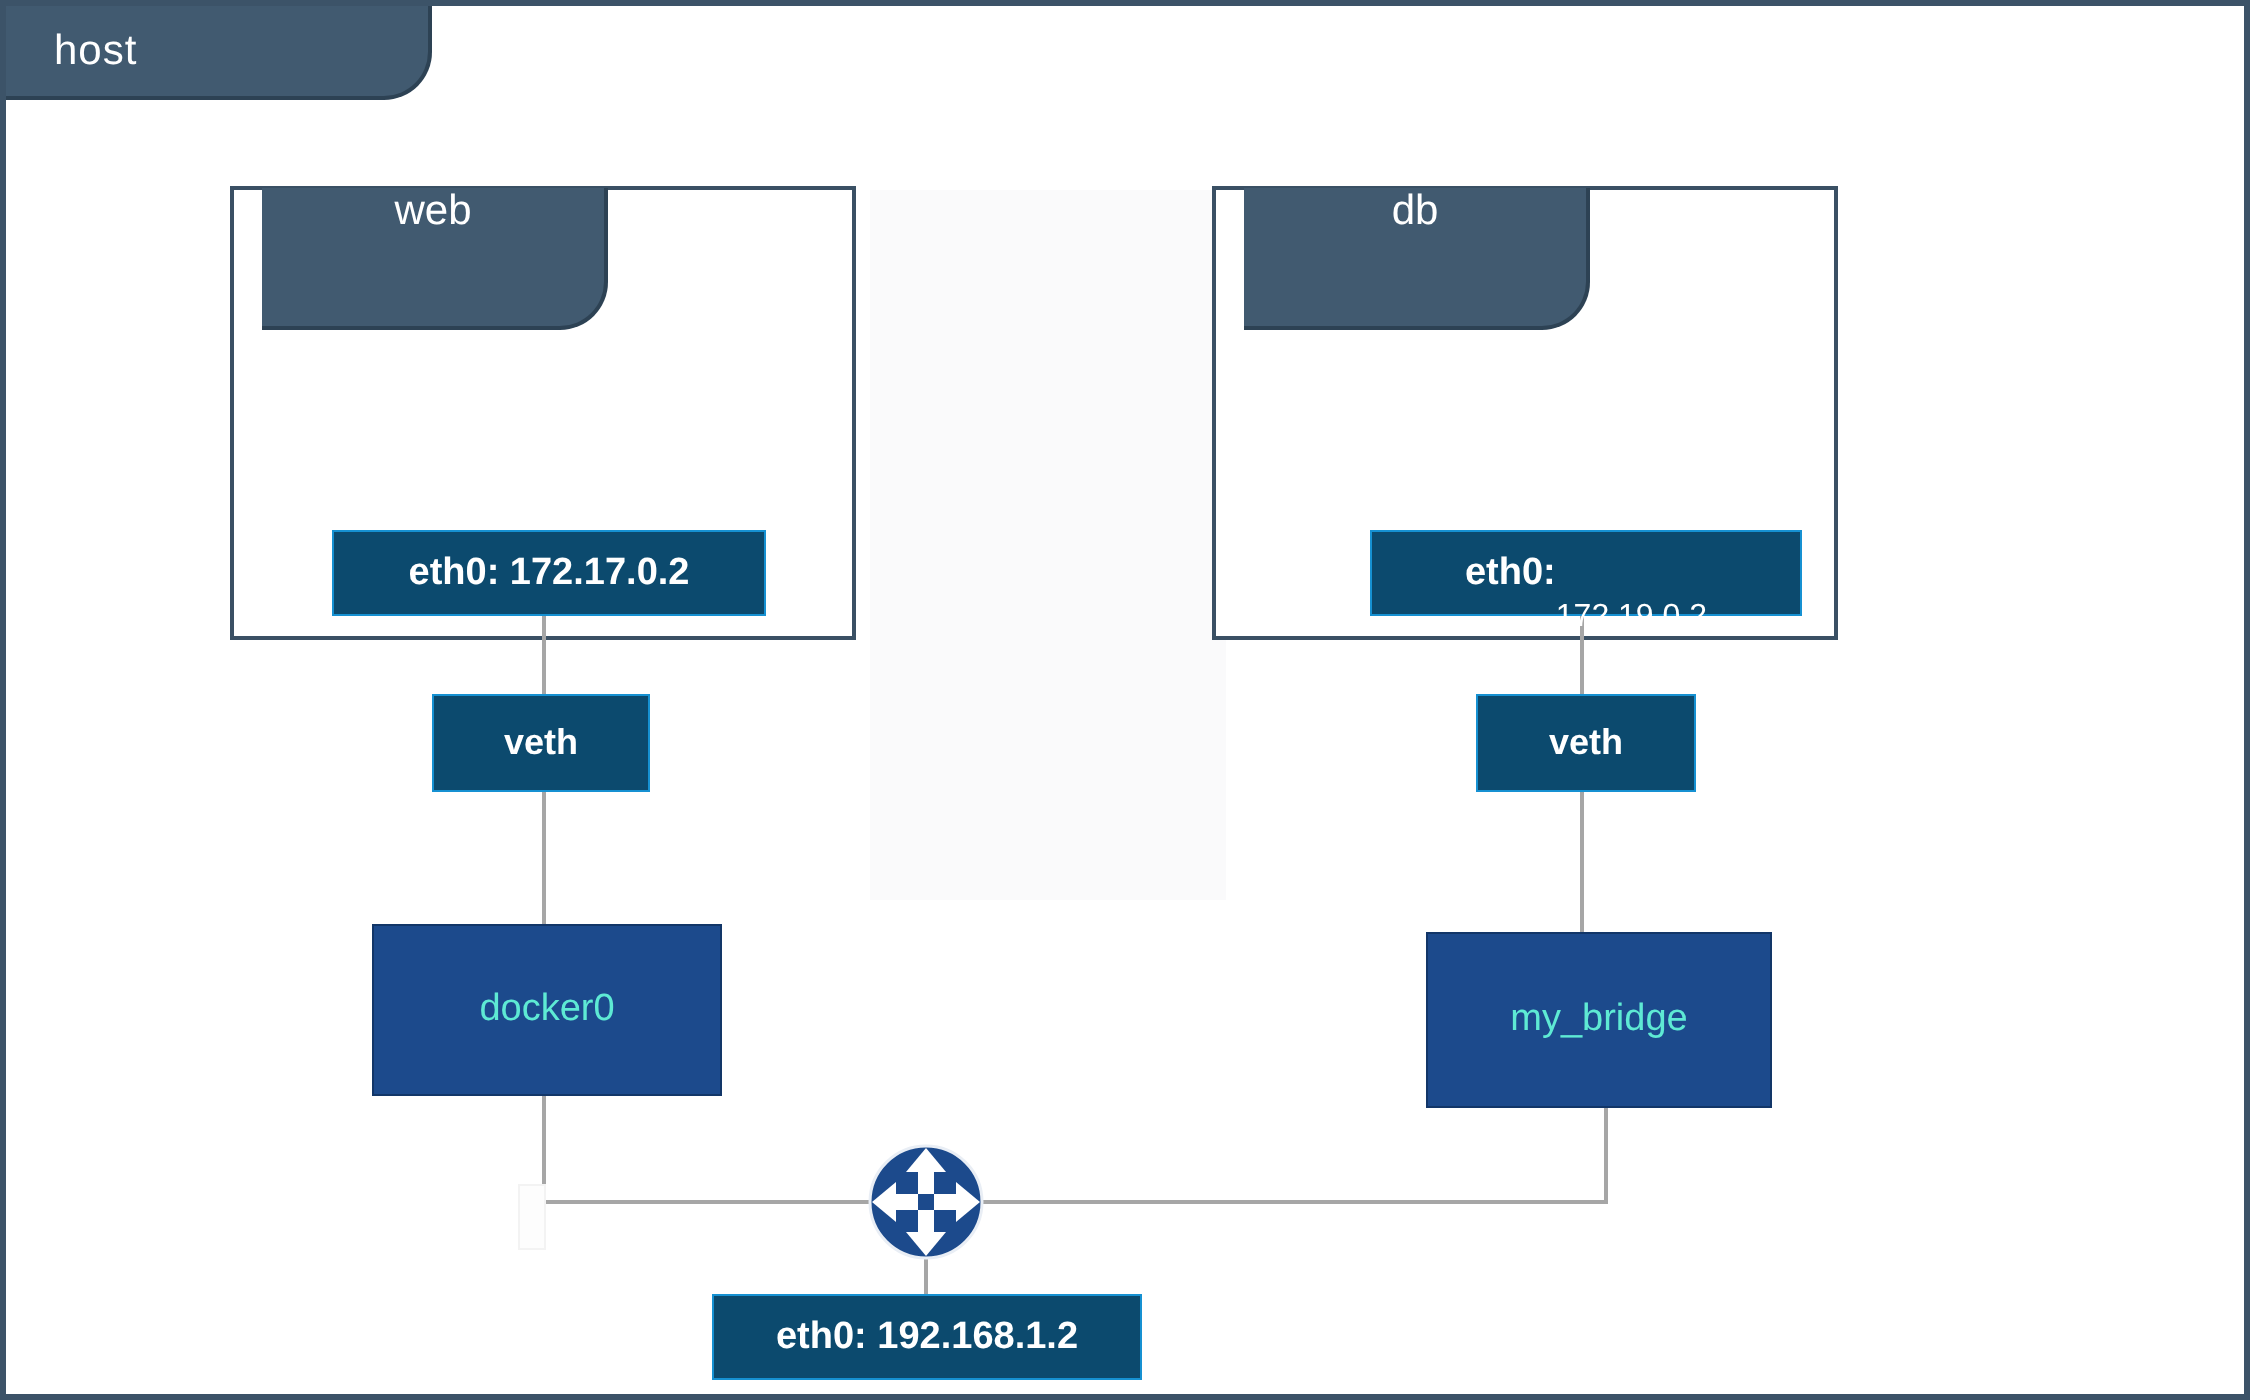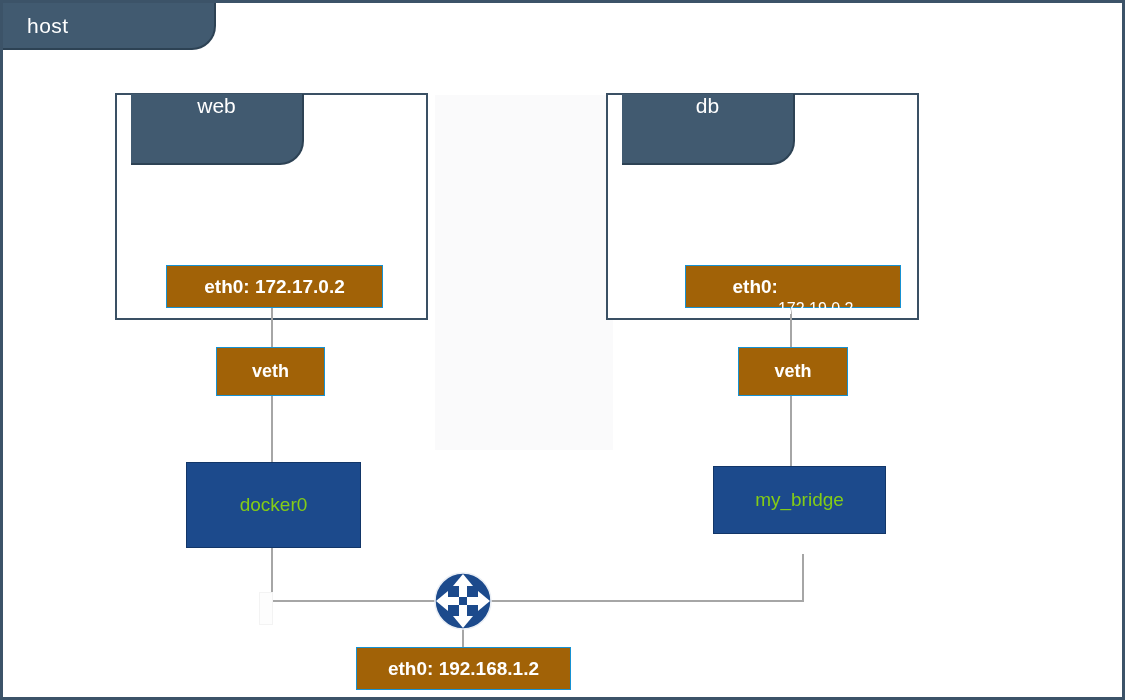--- a/index.html
+++ b/index.html
@@ -48,45 +48,45 @@
     border-bottom:2px solid #2d4254;
     border-bottom-right-radius:24px;
     color:#fff;font-size:21px;
     display:flex;justify-content:center;
     box-sizing:border-box;
     margin-left:15px;
   }
   
   .if-box{
     position:absolute;
-    background:#a16207;
+    background:#0c4a6e;
     border:1px solid #1691d2;
     color:#fff;
     display:flex;align-items:center;justify-content:center;
     box-sizing:border-box;
     font-size:19px;font-weight:700;
   }
   .if-web-eth0{left:163px;top:262px;width:217px;height:43px;}
   .if-db-eth0{left:682px;top:262px;width:216px;height:43px;}
   .if-db-eth0 .ip{font-weight:400;font-size:16px;margin-top:44px;}
   .if-veth-left{left:213px;top:344px;width:109px;height:49px;font-size:18px;}
   .if-veth-right{left:735px;top:344px;width:110px;height:49px;font-size:18px;}
   .if-host-eth0{left:353px;top:644px;width:215px;height:43px;font-size:19px;}
   
   .bridge-box{
     position:absolute;
     background:#1c4a8c;
     border:1px solid #123668;
-    color:#84cc16;
+    color:#5eead4;
     display:flex;align-items:center;justify-content:center;
     box-sizing:border-box;
     font-size:19px;
   }
   .bridge-docker0{left:183px;top:459px;width:175px;height:86px;}
-  .bridge-my{left:710px;top:463px;width:173px;height:68px;}
+  .bridge-my{left:710px;top:463px;width:173px;height:88px;}
   
   .line{position:absolute;background:#a6a6a6;}
   .v{width:2px;}
   .h{height:2px;}
   .l-web-veth{left:268px;top:305px;height:39px;}
   .l-veth-docker{left:268px;top:393px;height:66px;}
   .l-docker-down{left:268px;top:545px;height:54px;}
   .l-docker-router{left:268px;top:597px;width:166px;}
   .l-db-veth{left:787px;top:305px;height:39px;}
   .l-veth-my{left:787px;top:393px;height:70px;}

